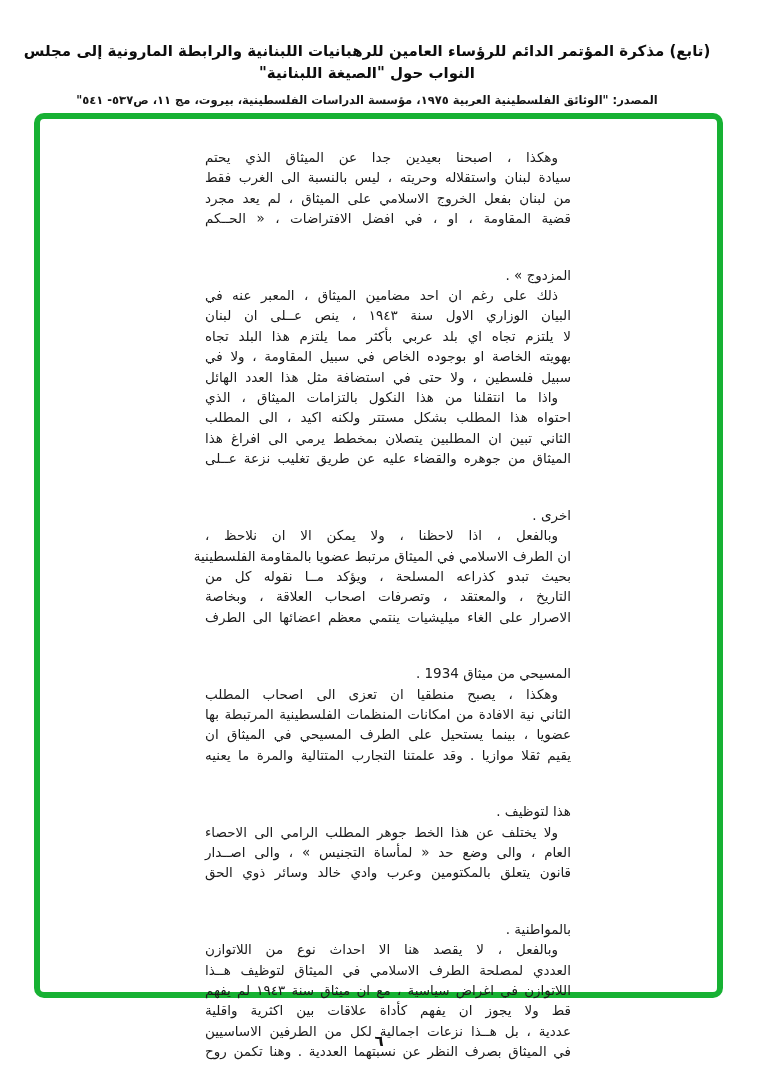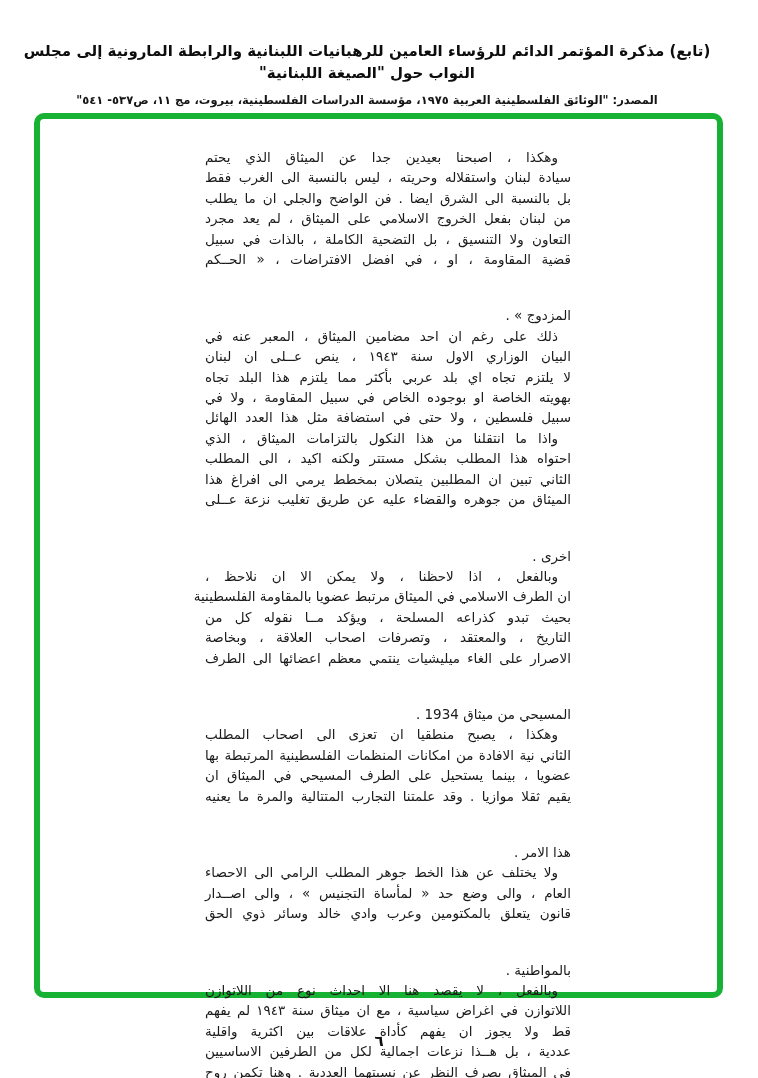--- a/index.html
+++ b/index.html
@@ -81,23 +81,21 @@
 <div class="page-header">
   <div class="doc-title">(تابع) مذكرة المؤتمر الدائم للرؤساء العامين للرهبانيات اللبنانية والرابطة المارونية إلى مجلس النواب حول "الصيغة اللبنانية"</div>
   <div class="doc-source">المصدر: "الوثائق الفلسطينية العربية ١٩٧٥، مؤسسة الدراسات الفلسطينية، بيروت، مج ١١، ص٥٣٧- ٥٤١"</div>
 </div>
 
 <div class="green-frame" style="border-color: rgb(23, 177, 51);">
   <div class="text-column" id="doc-body">
       <div class="para">
         <div class="line first">وهكذا ، اصبحنا بعيدين جدا عن الميثاق الذي يحتم</div>
         <div class="line">سيادة لبنان واستقلاله وحريته ، ليس بالنسبة الى الغرب فقط</div>
-        <div class="line">بل بالنسبة الى الشرق ايضا . فن الواضح والجلي ان ما يطلب</div>
         <div class="line">من لبنان بفعل الخروج الاسلامي على الميثاق ، لم يعد مجرد</div>
-        <div class="line">التعاون ولا التنسيق ، بل التضحية الكاملة ، بالذات في سبيل</div>
         <div class="line">قضية المقاومة ، او ، في افضل الافتراضات ، « الحــكم</div>
         <div class="line last">المزدوج » .</div>
       </div>
       <div class="para">
         <div class="line first">ذلك على رغم ان احد مضامين الميثاق ، المعبر عنه في</div>
         <div class="line">البيان الوزاري الاول سنة ١٩٤٣ ، ينص عــلى ان لبنان</div>
         <div class="line">لا يلتزم تجاه اي بلد عربي بأكثر مما يلتزم هذا البلد تجاه</div>
         <div class="line">بهويته الخاصة او بوجوده الخاص في سبيل المقاومة ، ولا في</div>
         <div class="line">سبيل فلسطين ، ولا حتى في استضافة مثل هذا العدد الهائل</div>
       </div>
@@ -114,30 +112,31 @@
         <div class="line">بحيث تبدو كذراعه المسلحة ، ويؤكد مــا نقوله كل من</div>
         <div class="line">التاريخ ، والمعتقد ، وتصرفات اصحاب العلاقة ، وبخاصة</div>
         <div class="line">الاصرار على الغاء ميليشيات ينتمي معظم اعضائها الى الطرف</div>
         <div class="line last">المسيحي من ميثاق 1934 .</div>
       </div>
       <div class="para">
         <div class="line first">وهكذا ، يصبح منطقيا ان تعزى الى اصحاب المطلب</div>
         <div class="line">الثاني نية الافادة من امكانات المنظمات الفلسطينية المرتبطة بها</div>
         <div class="line">عضويا ، بينما يستحيل على الطرف المسيحي في الميثاق ان</div>
         <div class="line">يقيم ثقلا موازيا . وقد علمتنا التجارب المتتالية والمرة ما يعنيه</div>
-        <div class="line last">هذا الامر .</div>
+        <div class="line last">هذا لتوظيف .</div>
       </div>
       <div class="para">
         <div class="line first">ولا يختلف عن هذا الخط جوهر المطلب الرامي الى الاحصاء</div>
         <div class="line">العام ، والى وضع حد « لمأساة التجنيس » ، والى اصــدار</div>
         <div class="line">قانون يتعلق بالمكتومين وعرب وادي خالد وسائر ذوي الحق</div>
         <div class="line last">بالمواطنية .</div>
       </div>
       <div class="para">
         <div class="line first">وبالفعل ، لا يقصد هنا الا احداث نوع من اللاتوازن</div>
+        <div class="line">العددي لمصلحة الطرف الاسلامي في الميثاق لتوظيف هــذا</div>
         <div class="line">اللاتوازن في اغراض سياسية ، مع ان ميثاق سنة ١٩٤٣ لم يفهم</div>
         <div class="line">قط ولا يجوز ان يفهم كأداة علاقات بين اكثرية واقلية</div>
         <div class="line">عددية ، بل هــذا نزعات اجمالية لكل من الطرفين الاساسيين</div>
         <div class="line">في الميثاق بصرف النظر عن نسبتهما العددية . وهنا تكمن روح</div>
         <div class="line last">الميثاق وعبرته في الميثاق .</div>
       </div>
     </div>
 </div>
 
 <div class="page-number">٦</div>

